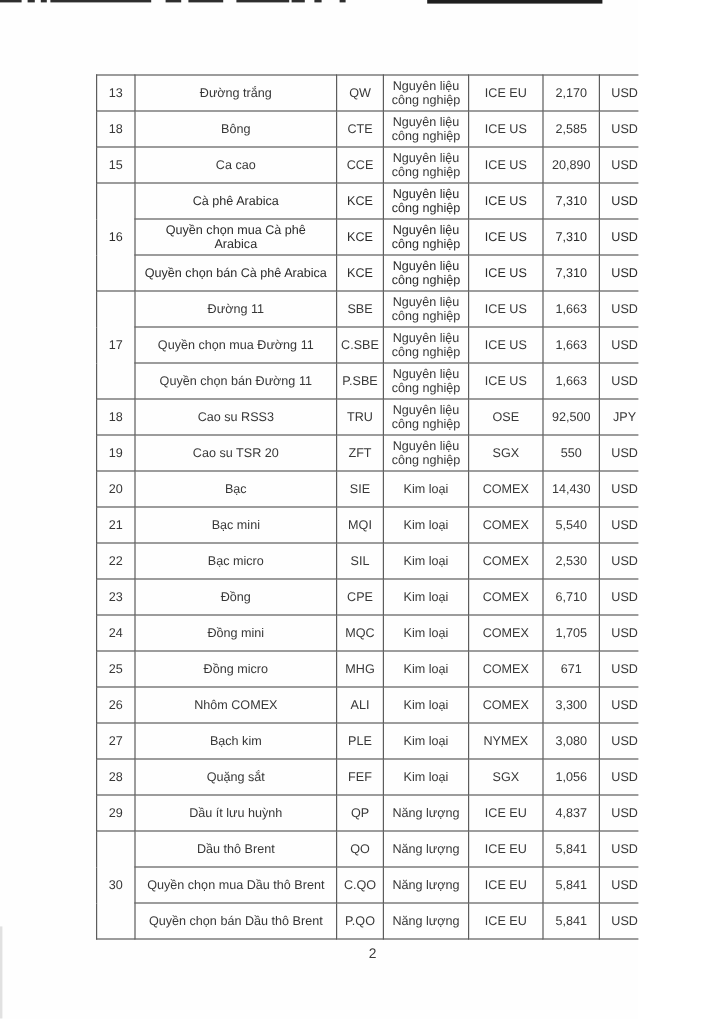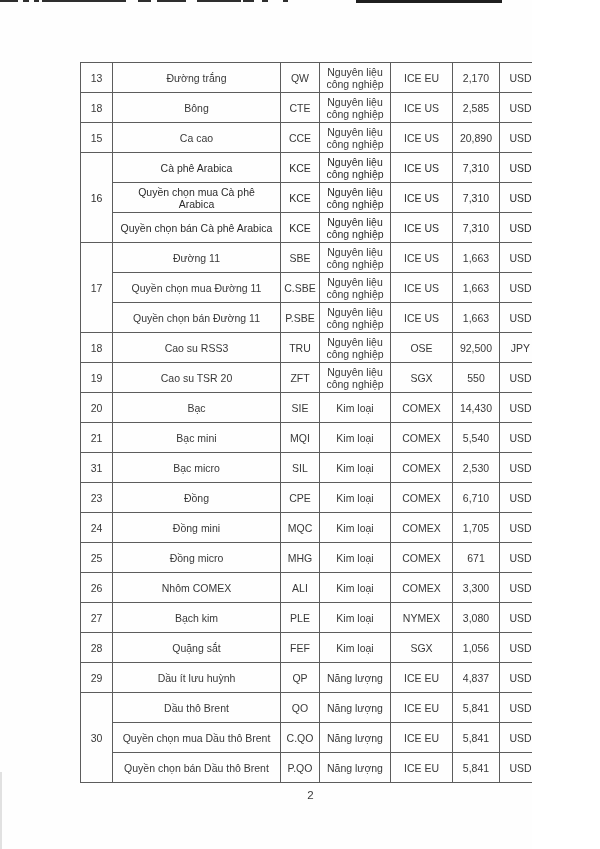--- a/index.html
+++ b/index.html
@@ -177,21 +177,21 @@
         <tr>
           <td class="c-no">21</td>
           <td class="c-name">Bạc mini</td>
           <td class="c-code">MQI</td>
           <td class="c-cat">Kim loại</td>
           <td class="c-exch">COMEX</td>
           <td class="c-value">5,540</td>
           <td class="c-curr">USD</td>
         </tr>
         <tr>
-          <td class="c-no">31</td>
+          <td class="c-no">22</td>
           <td class="c-name">Bạc micro</td>
           <td class="c-code">SIL</td>
           <td class="c-cat">Kim loại</td>
           <td class="c-exch">COMEX</td>
           <td class="c-value">2,530</td>
           <td class="c-curr">USD</td>
         </tr>
         <tr>
           <td class="c-no">23</td>
           <td class="c-name">Đồng</td>

